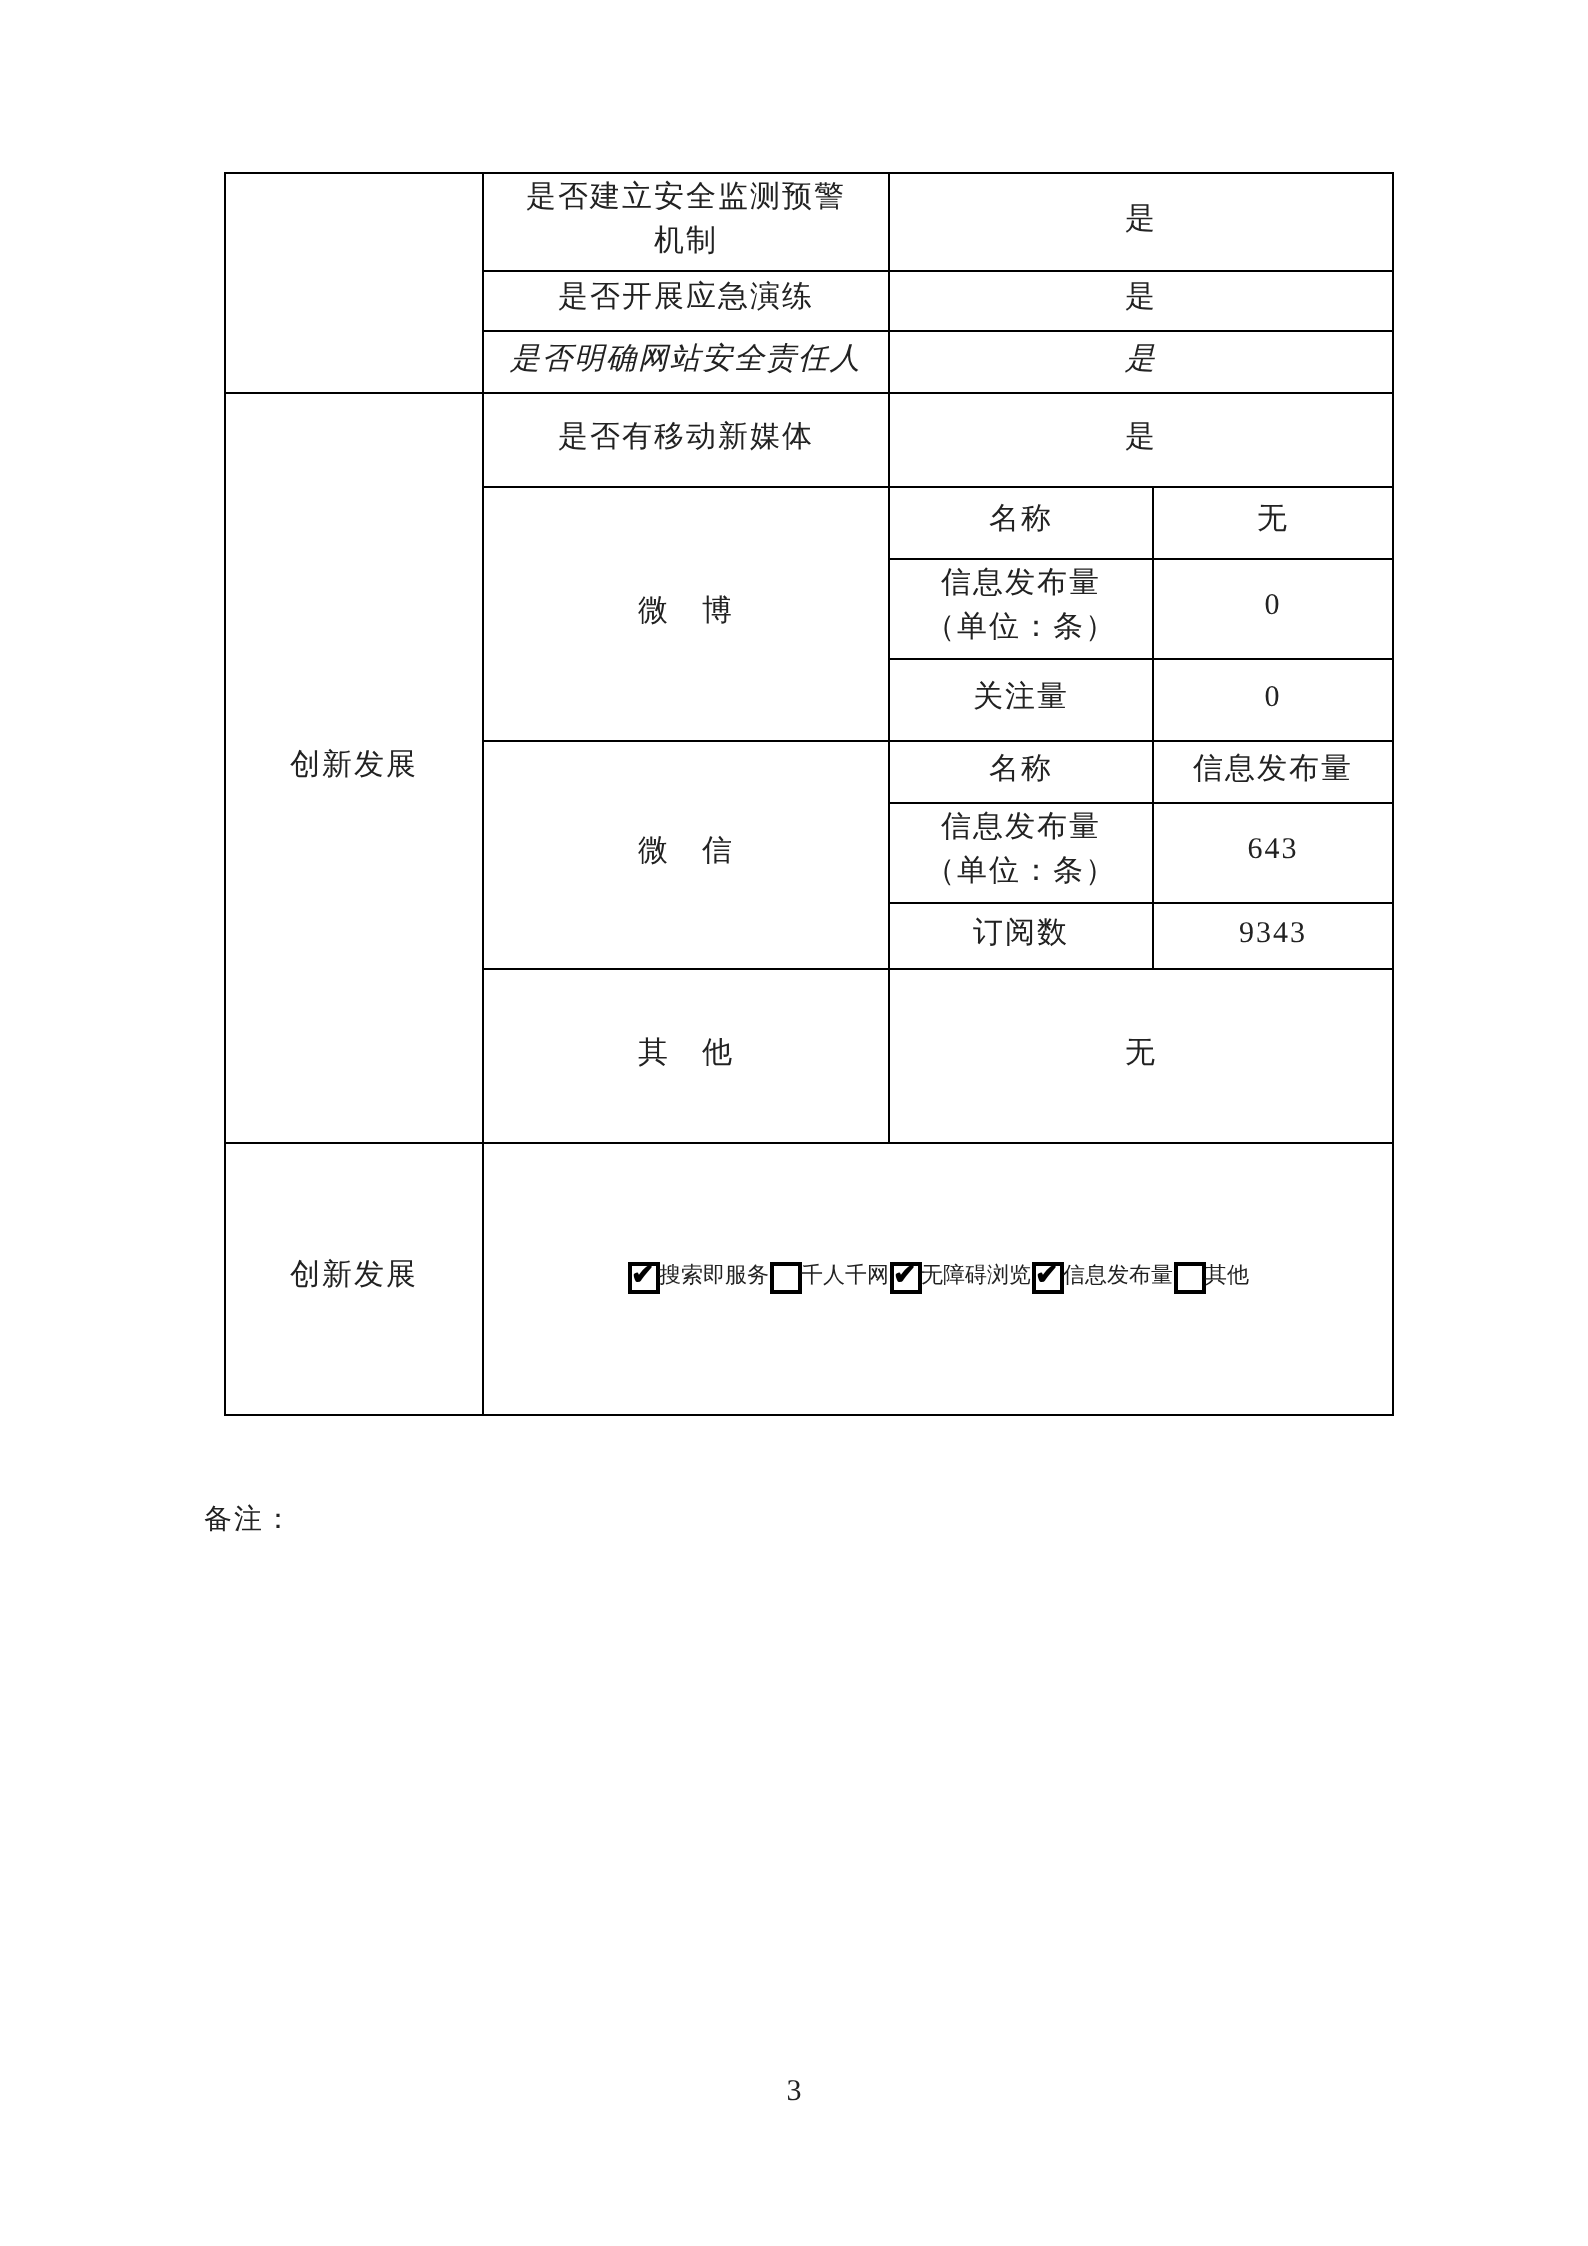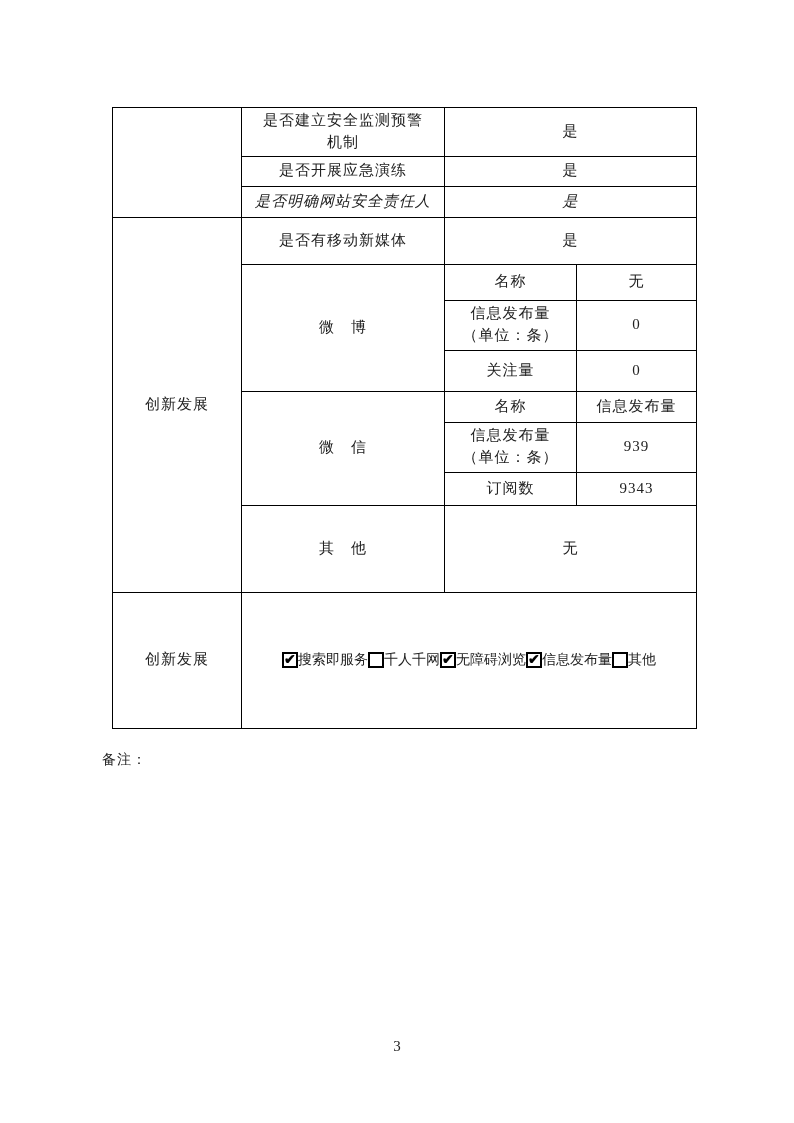--- a/index.html
+++ b/index.html
@@ -8,21 +8,21 @@
     width: 794px;
     height: 1123px;
     background: #ffffff;
     font-family: "Liberation Serif", "DejaVu Serif", serif;
     color: #222222;
     overflow: hidden;
   }
   table.report {
     position: absolute;
     left: 112px;
-    top: 107px;
+    top: 86px;
     width: 584px;
     border-collapse: collapse;
     table-layout: fixed;
   }
   table.report td {
     border: 1.5px solid #000;
     text-align: center;
     vertical-align: middle;
     font-size: 15px;
     letter-spacing: 1px;
@@ -48,21 +48,21 @@
     padding: 0 4px 14px 4px;
   }
   .cb-row {
     display: flex;
     align-items: center;
     justify-content: center;
     flex-wrap: nowrap;
     white-space: nowrap;
   }
   .cb-item { display: inline-flex; align-items: center; }
-  .cb-label { font-size: 14px; letter-spacing: 0; }
+  .cb-label { font-size: 11px; letter-spacing: 0; }
   .cb {
     display: inline-block;
     box-sizing: border-box;
     width: 16px;
     height: 16px;
     border: 2.5px solid #000;
     background: #fff;
     font-size: 14px;
     line-height: 11px;
     font-weight: 700;
@@ -136,21 +136,21 @@
       </tr>
 
       <tr class="r8">
         <td rowspan="3">微　信</td>
         <td>名称</td>
         <td>信息发布量</td>
       </tr>
       <tr class="r9">
         <td>信息发布量
 （单位：条）</td>
-        <td>939</td>
+        <td>643</td>
       </tr>
       <tr class="r10">
         <td>订阅数</td>
         <td>9343</td>
       </tr>
 
       <tr class="r11">
         <td>其　他</td>
         <td colspan="2">无</td>
       </tr>

